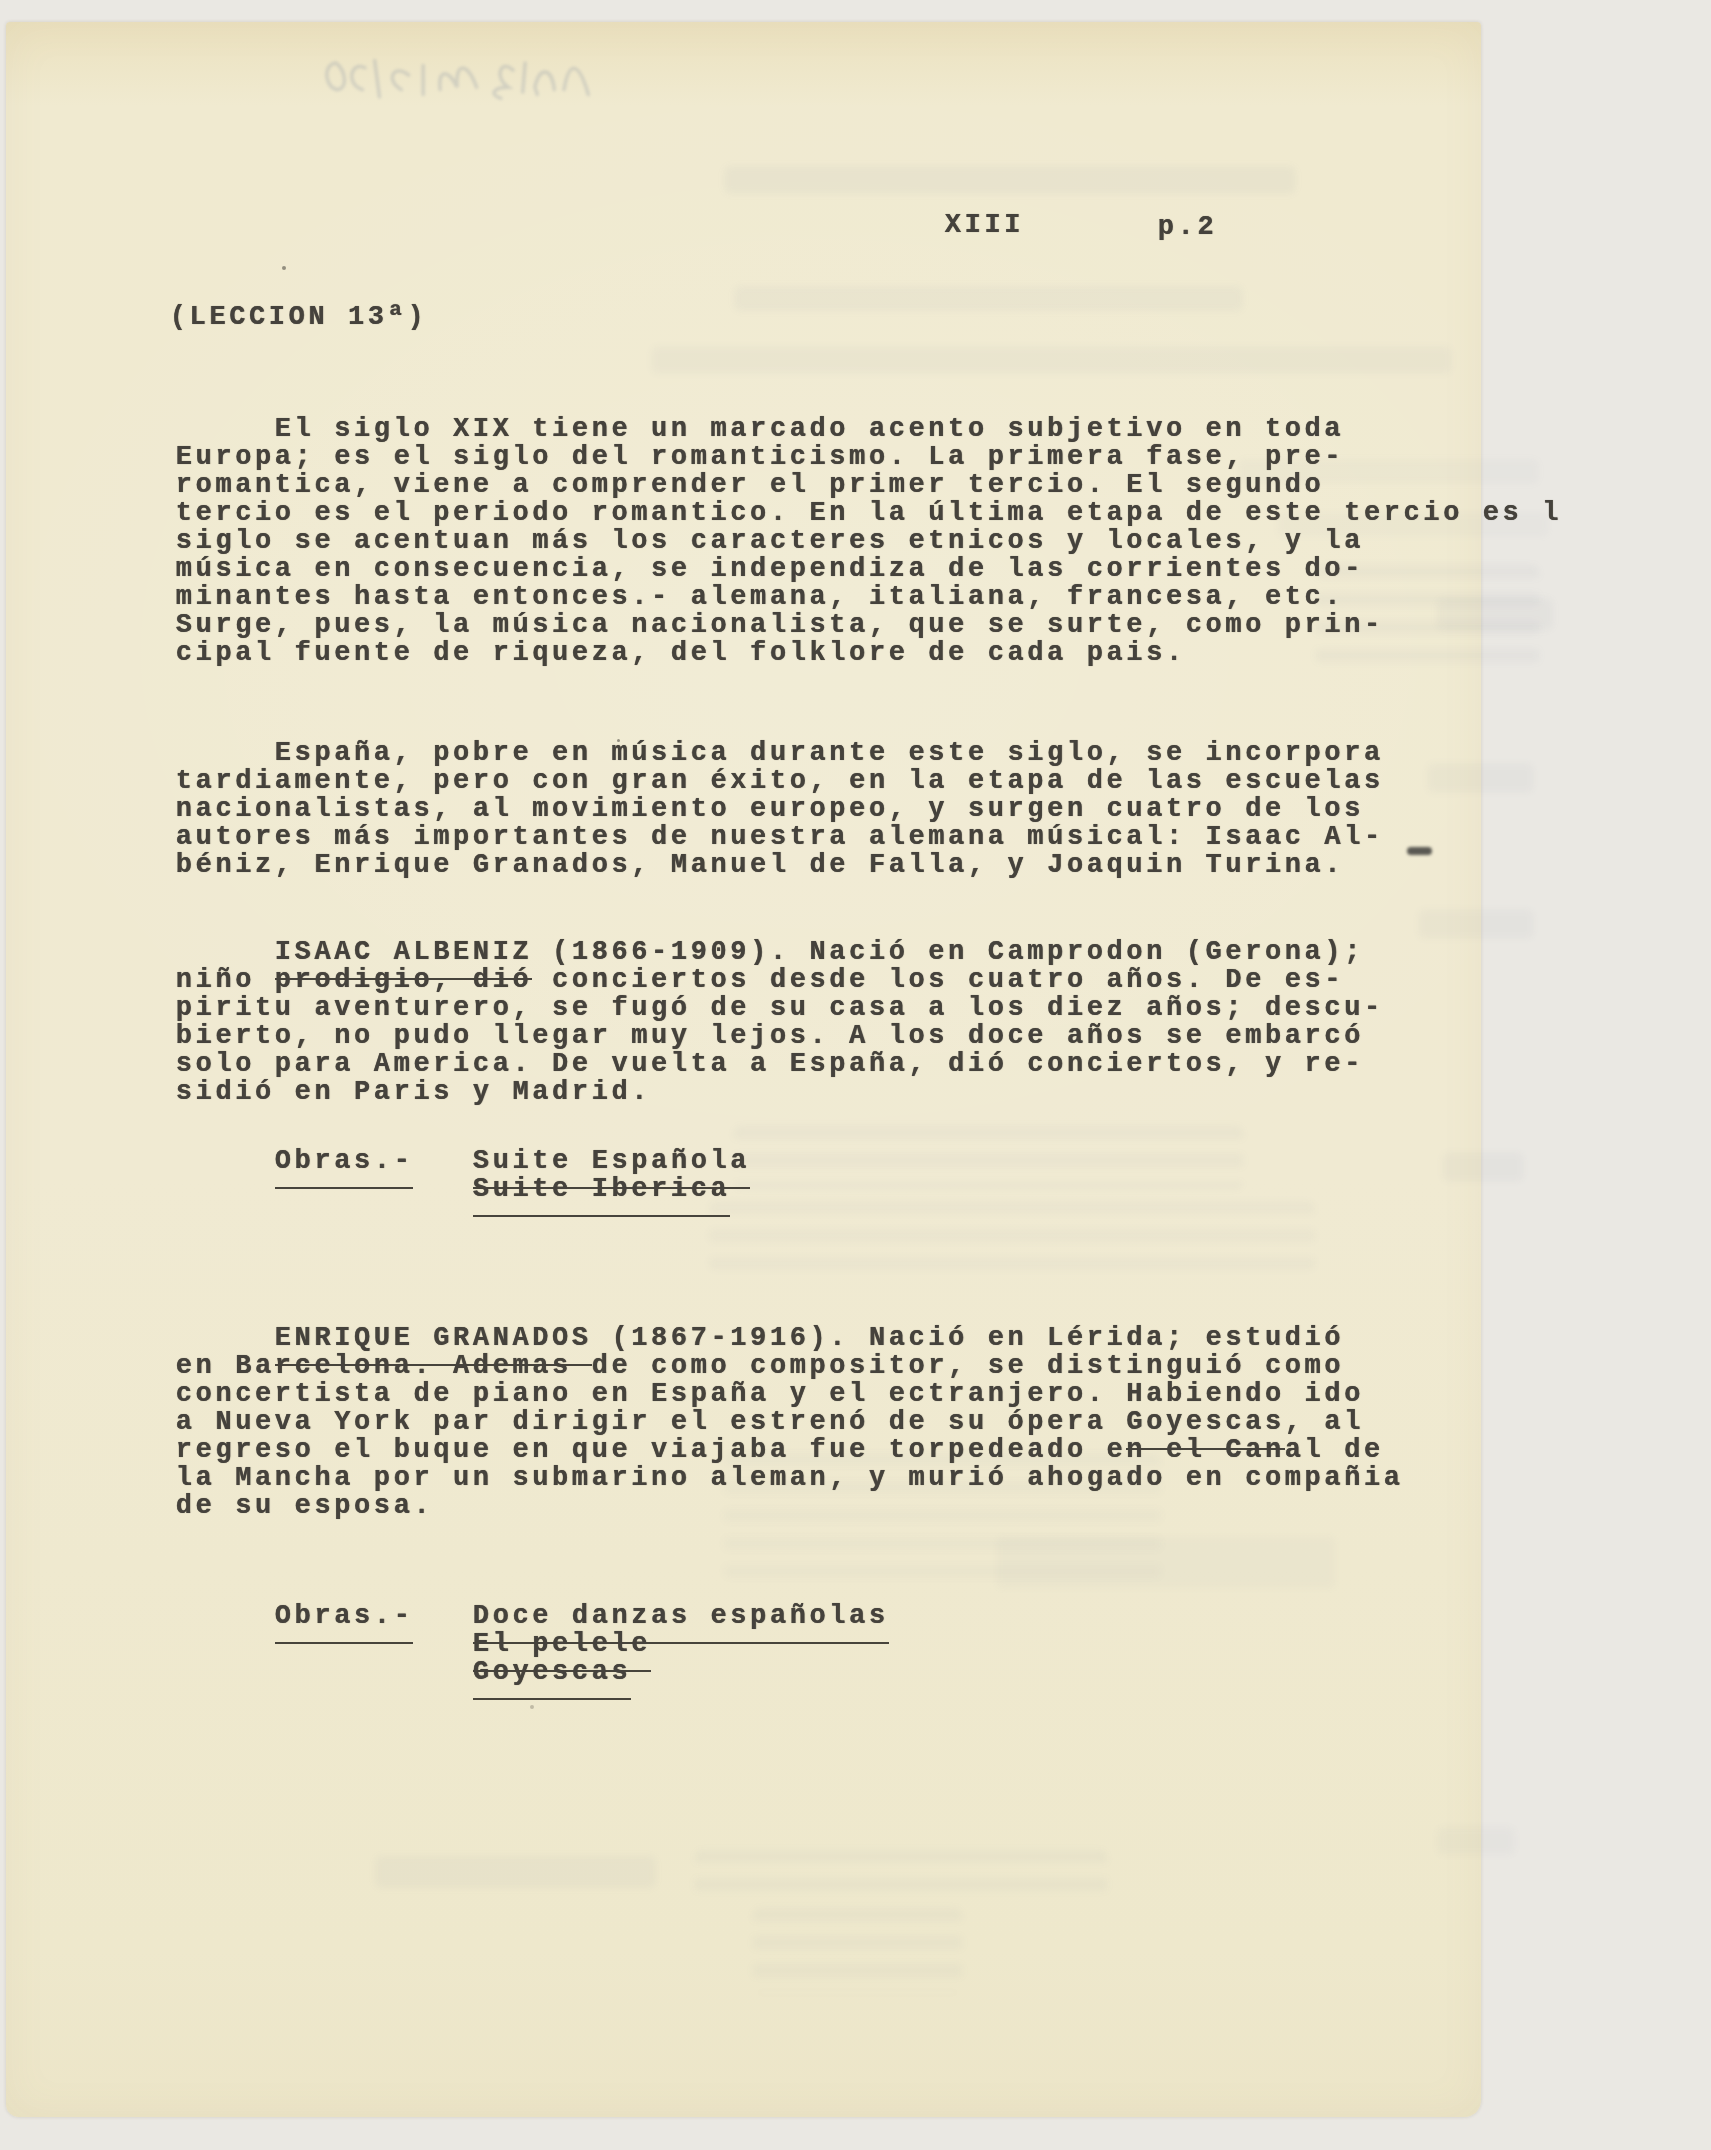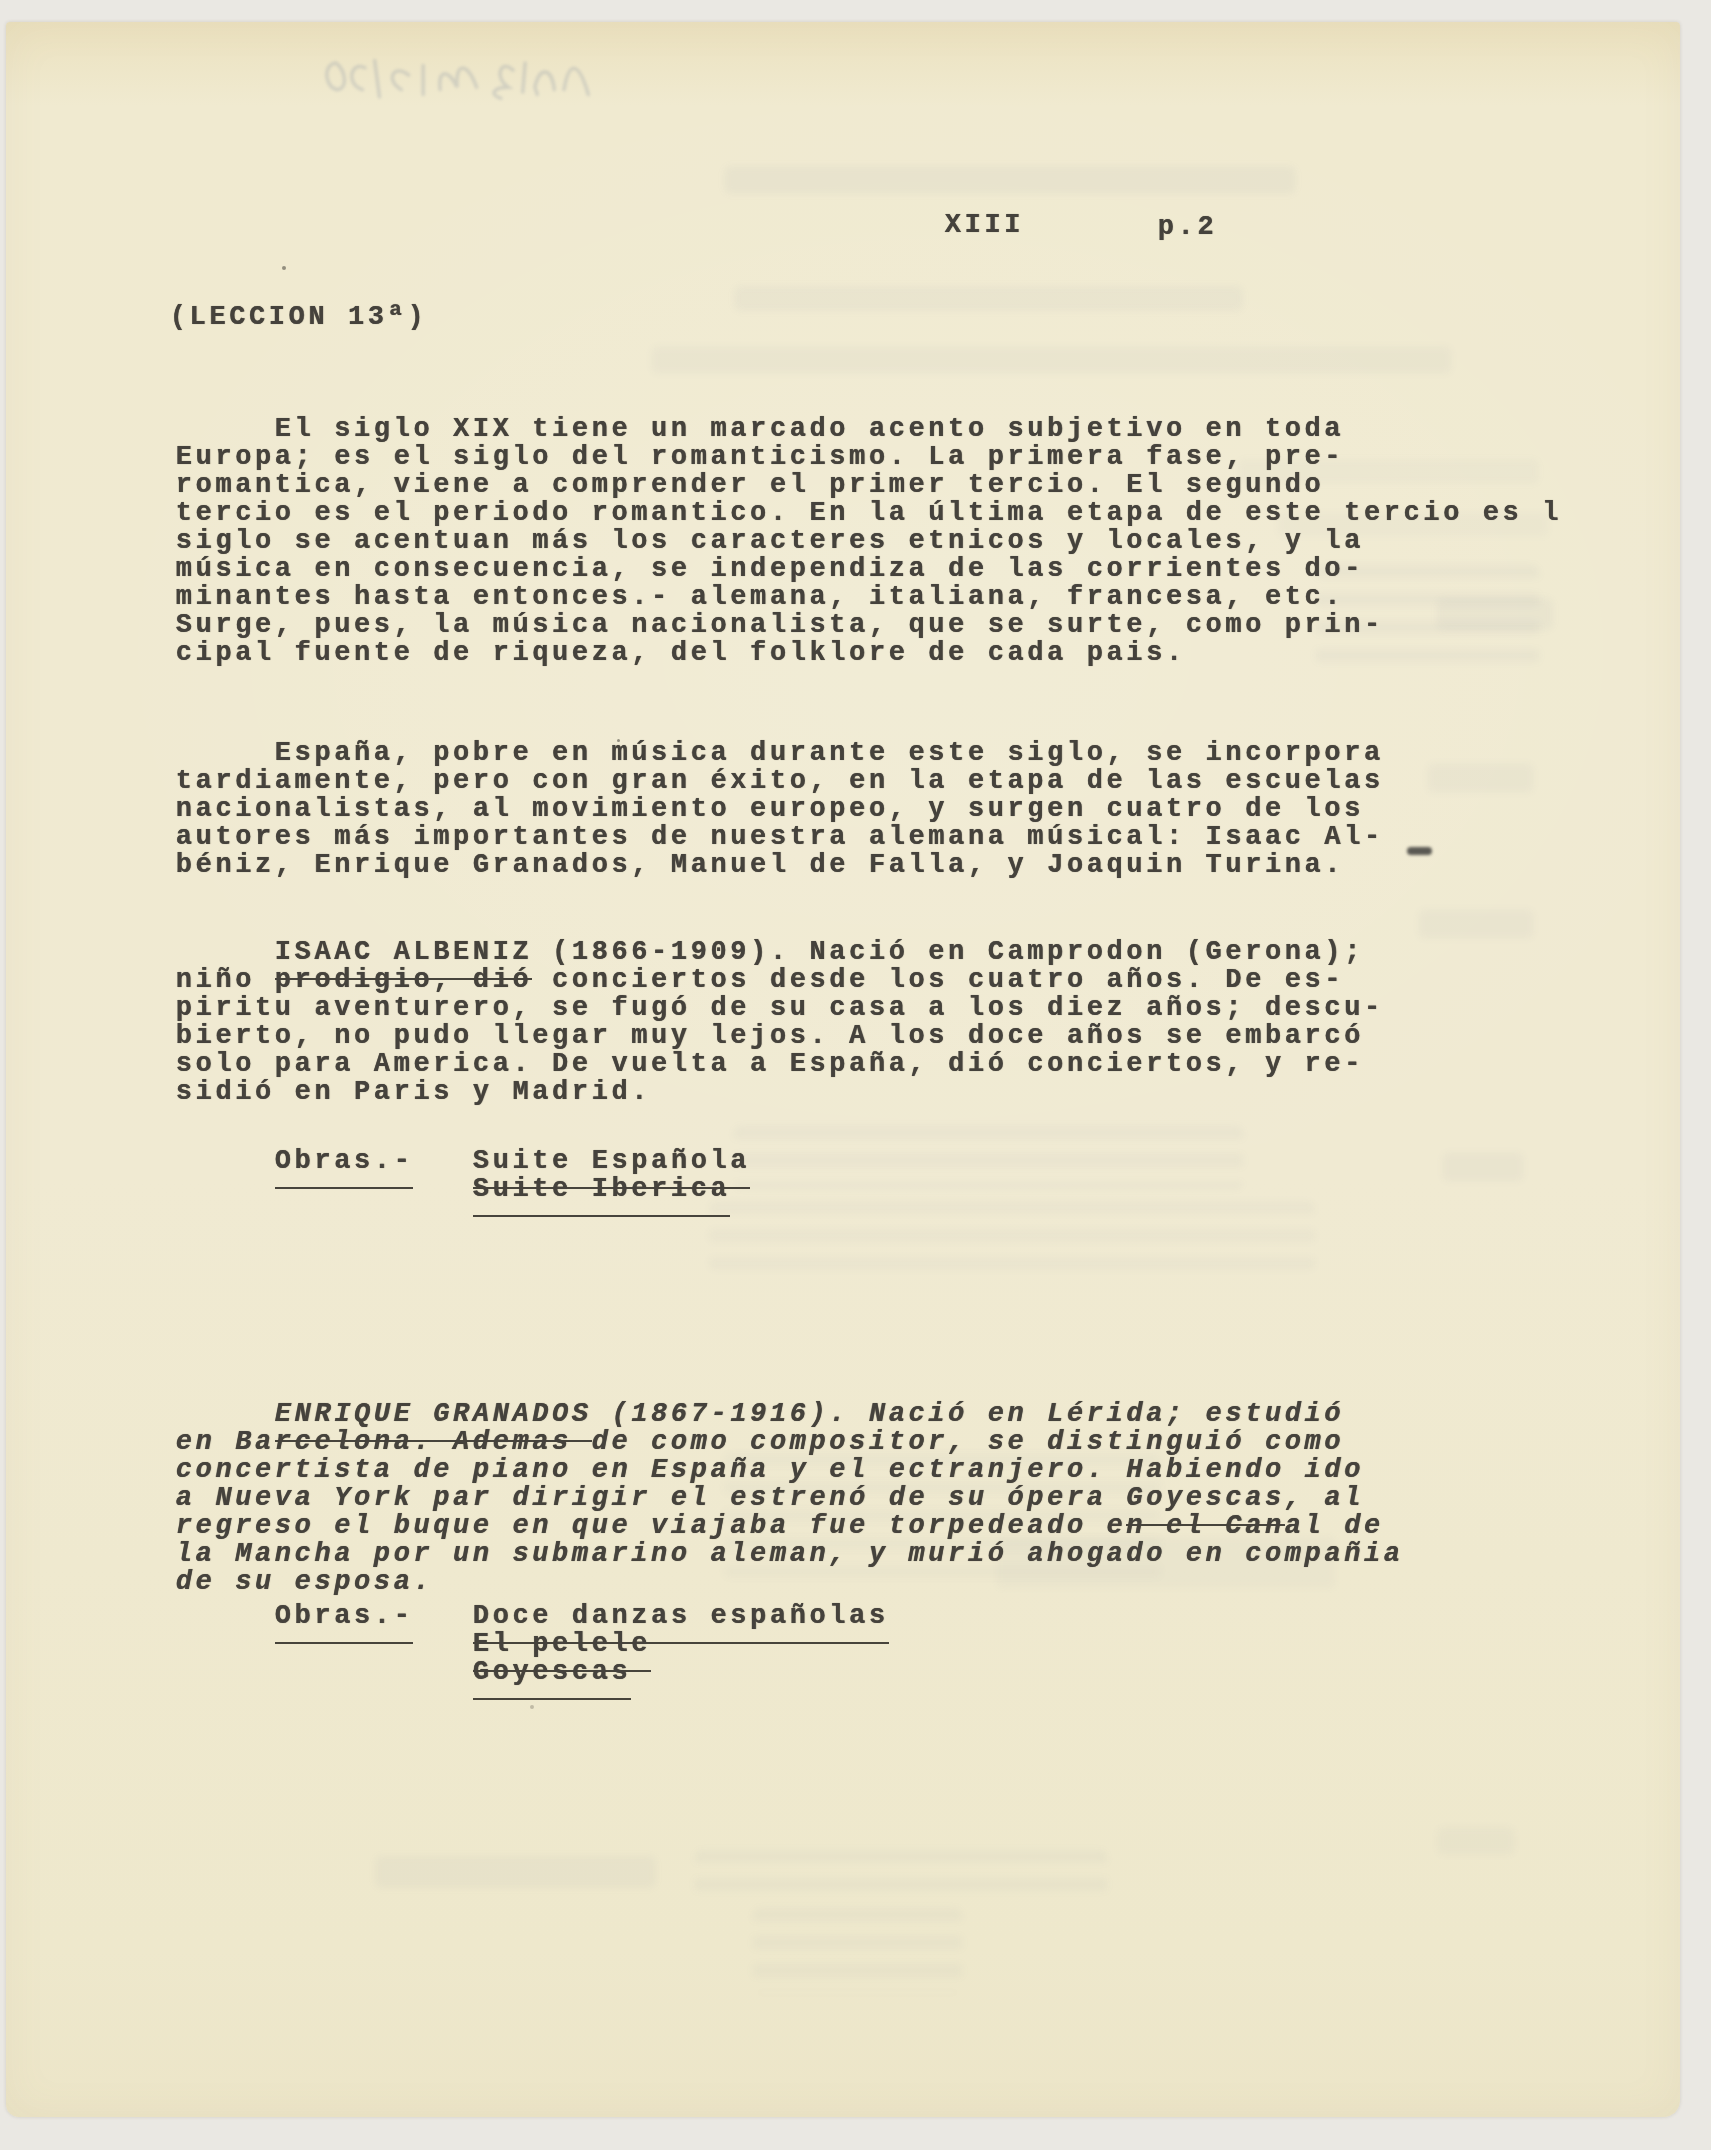--- a/index.html
+++ b/index.html
@@ -2,21 +2,21 @@
 <html style="font-size:7.8px"><head>
 <meta charset="utf-8">
 <style>
   html,body{margin:0;padding:0;}
   body{
     width:1712px;height:2151px;position:relative;overflow:hidden;
     background:#eae8e3;
     font-family:"Liberation Mono","DejaVu Sans Mono",monospace;
   }
   .paper{
-    position:absolute;left:5.8px;top:22px;width:1674px;height:2095px;
+    position:absolute;left:5.8px;top:22px;width:1475px;height:2095px;
     background:
       radial-gradient(ellipse 1261px 873px at 55% 30%, rgba(255,255,255,0.10), rgba(255,255,255,0) 70%),
       linear-gradient(180deg,#ebe1bf 0%,#f0ead0 4%,#f0ead2 55%,#eee8cc 92%,#ece5c8 100%);
     border-radius:3.9px 3.9px 16.5px 12.6px;
     box-shadow:0 0 3.4px rgba(90,85,60,0.18), inset 0 0 44px rgba(150,130,80,0.07);
   }
   .typed{
     position:absolute;left:0;top:0;width:1712px;height:2151px;
     color:#45423c;
     filter:blur(0.3px);
@@ -114,21 +114,21 @@
         <div class="line"><span>niño prodigio, dió conciertos desde los cuatro años. De es-</span></div>
         <div class="line"><span>piritu aventurero, se fugó de su casa a los diez años; descu-</span></div>
         <div class="line"><span>bierto, no pudo llegar muy lejos. A los doce años se embarcó</span></div>
         <div class="line"><span>solo para America. De vuelta a España, dió conciertos, y re-</span></div>
         <div class="line"><span>sidió en Paris y Madrid.</span></div>
       </div>
       <div class="block" style="left: 170px; top: 1125px;">
         <div class="line"><span>     </span><span class="u">Obras.-</span><span>   </span><span class="u">Suite Española</span></div>
         <div class="line"><span>               </span><span class="u">Suite Iberica</span></div>
       </div>
-      <div class="block" style="left: 170px; top: 1378px; font-style: italic;">
+      <div class="block" style="left: 170px; top: 1302px;">
         <div class="line"><span>     </span><span class="u">ENRIQUE GRANADOS</span><span> (1867-1916). Nació en Lérida; estudió</span></div>
         <div class="line"><span>en Barcelona. Ademas de como compositor, se distinguió como</span></div>
         <div class="line"><span>concertista de piano en España y el ectranjero. Habiendo ido</span></div>
         <div class="line"><span>a Nueva York par dirigir el estrenó de su ópera </span><span class="u">Goyescas</span><span>, al</span></div>
         <div class="line"><span>regreso el buque en que viajaba fue torpedeado en el Canal de</span></div>
         <div class="line"><span>la Mancha por un submarino aleman, y murió ahogado en compañia</span></div>
         <div class="line"><span>de su esposa.</span></div>
       </div>
       <div class="block" style="left: 170px; top: 1552px; margin-top: 28px;">
         <div class="line"><span>     </span><span class="u">Obras.-</span><span>   </span><span class="u">Doce danzas españolas</span></div>

